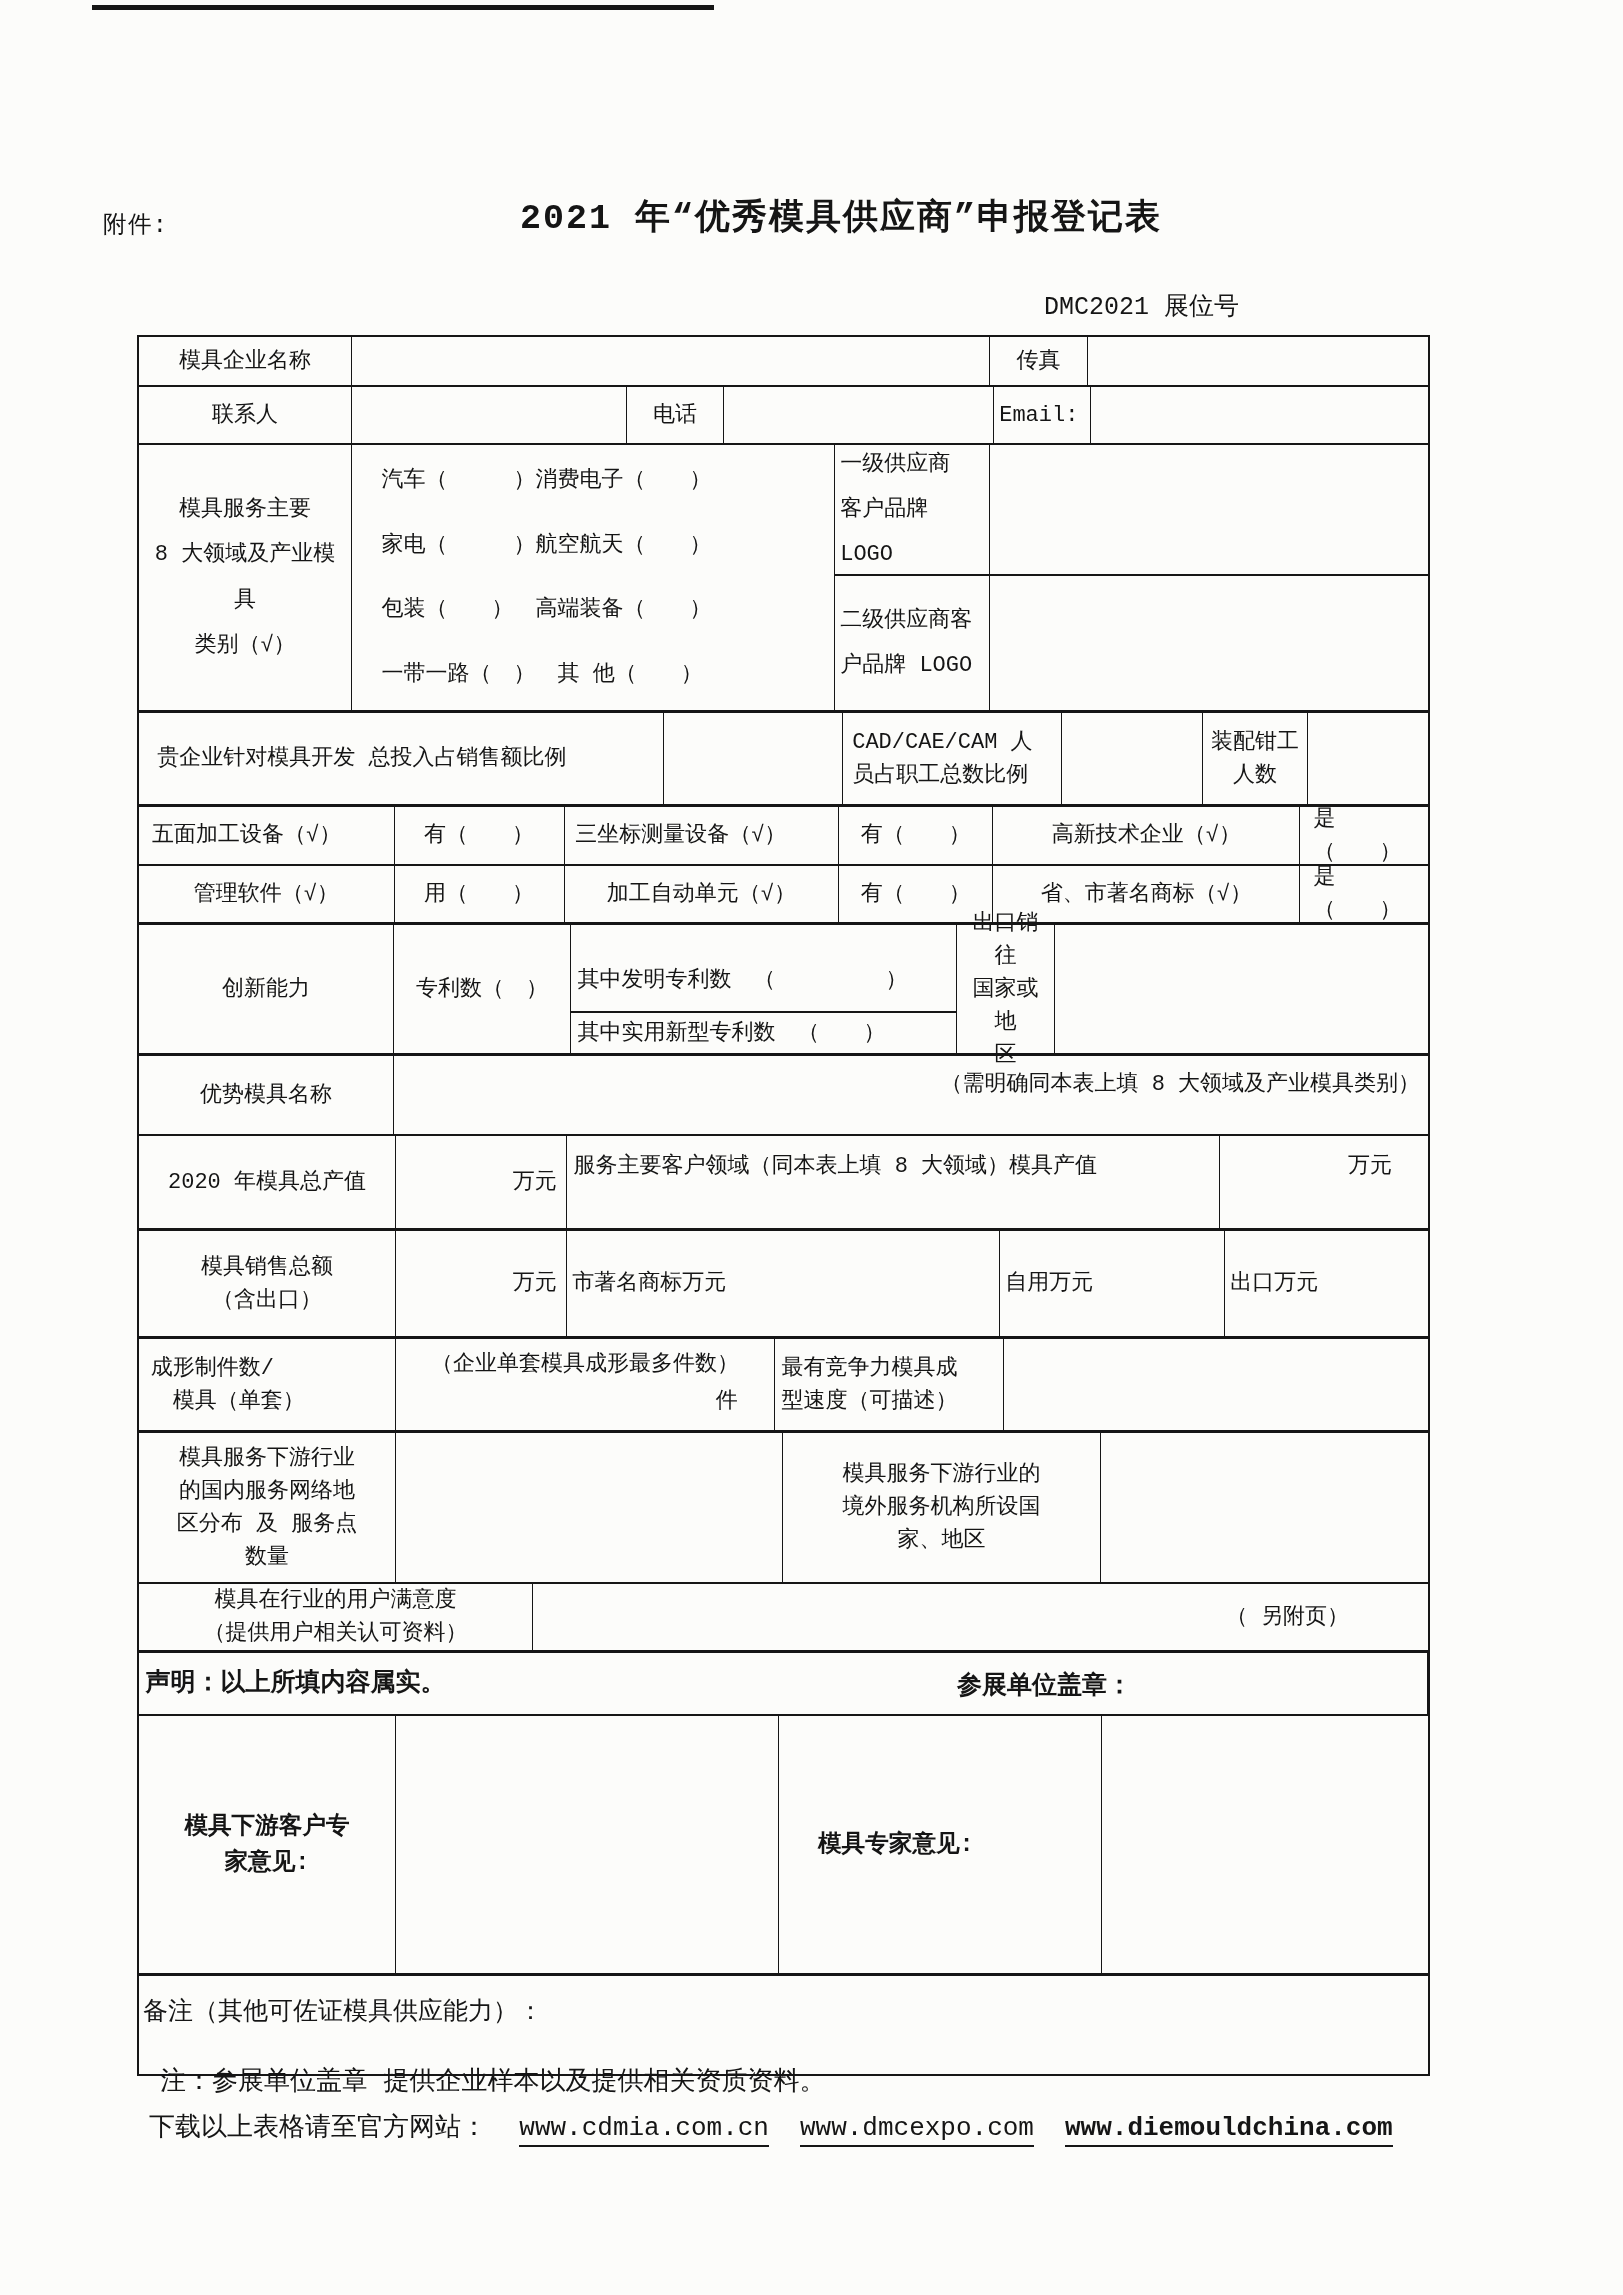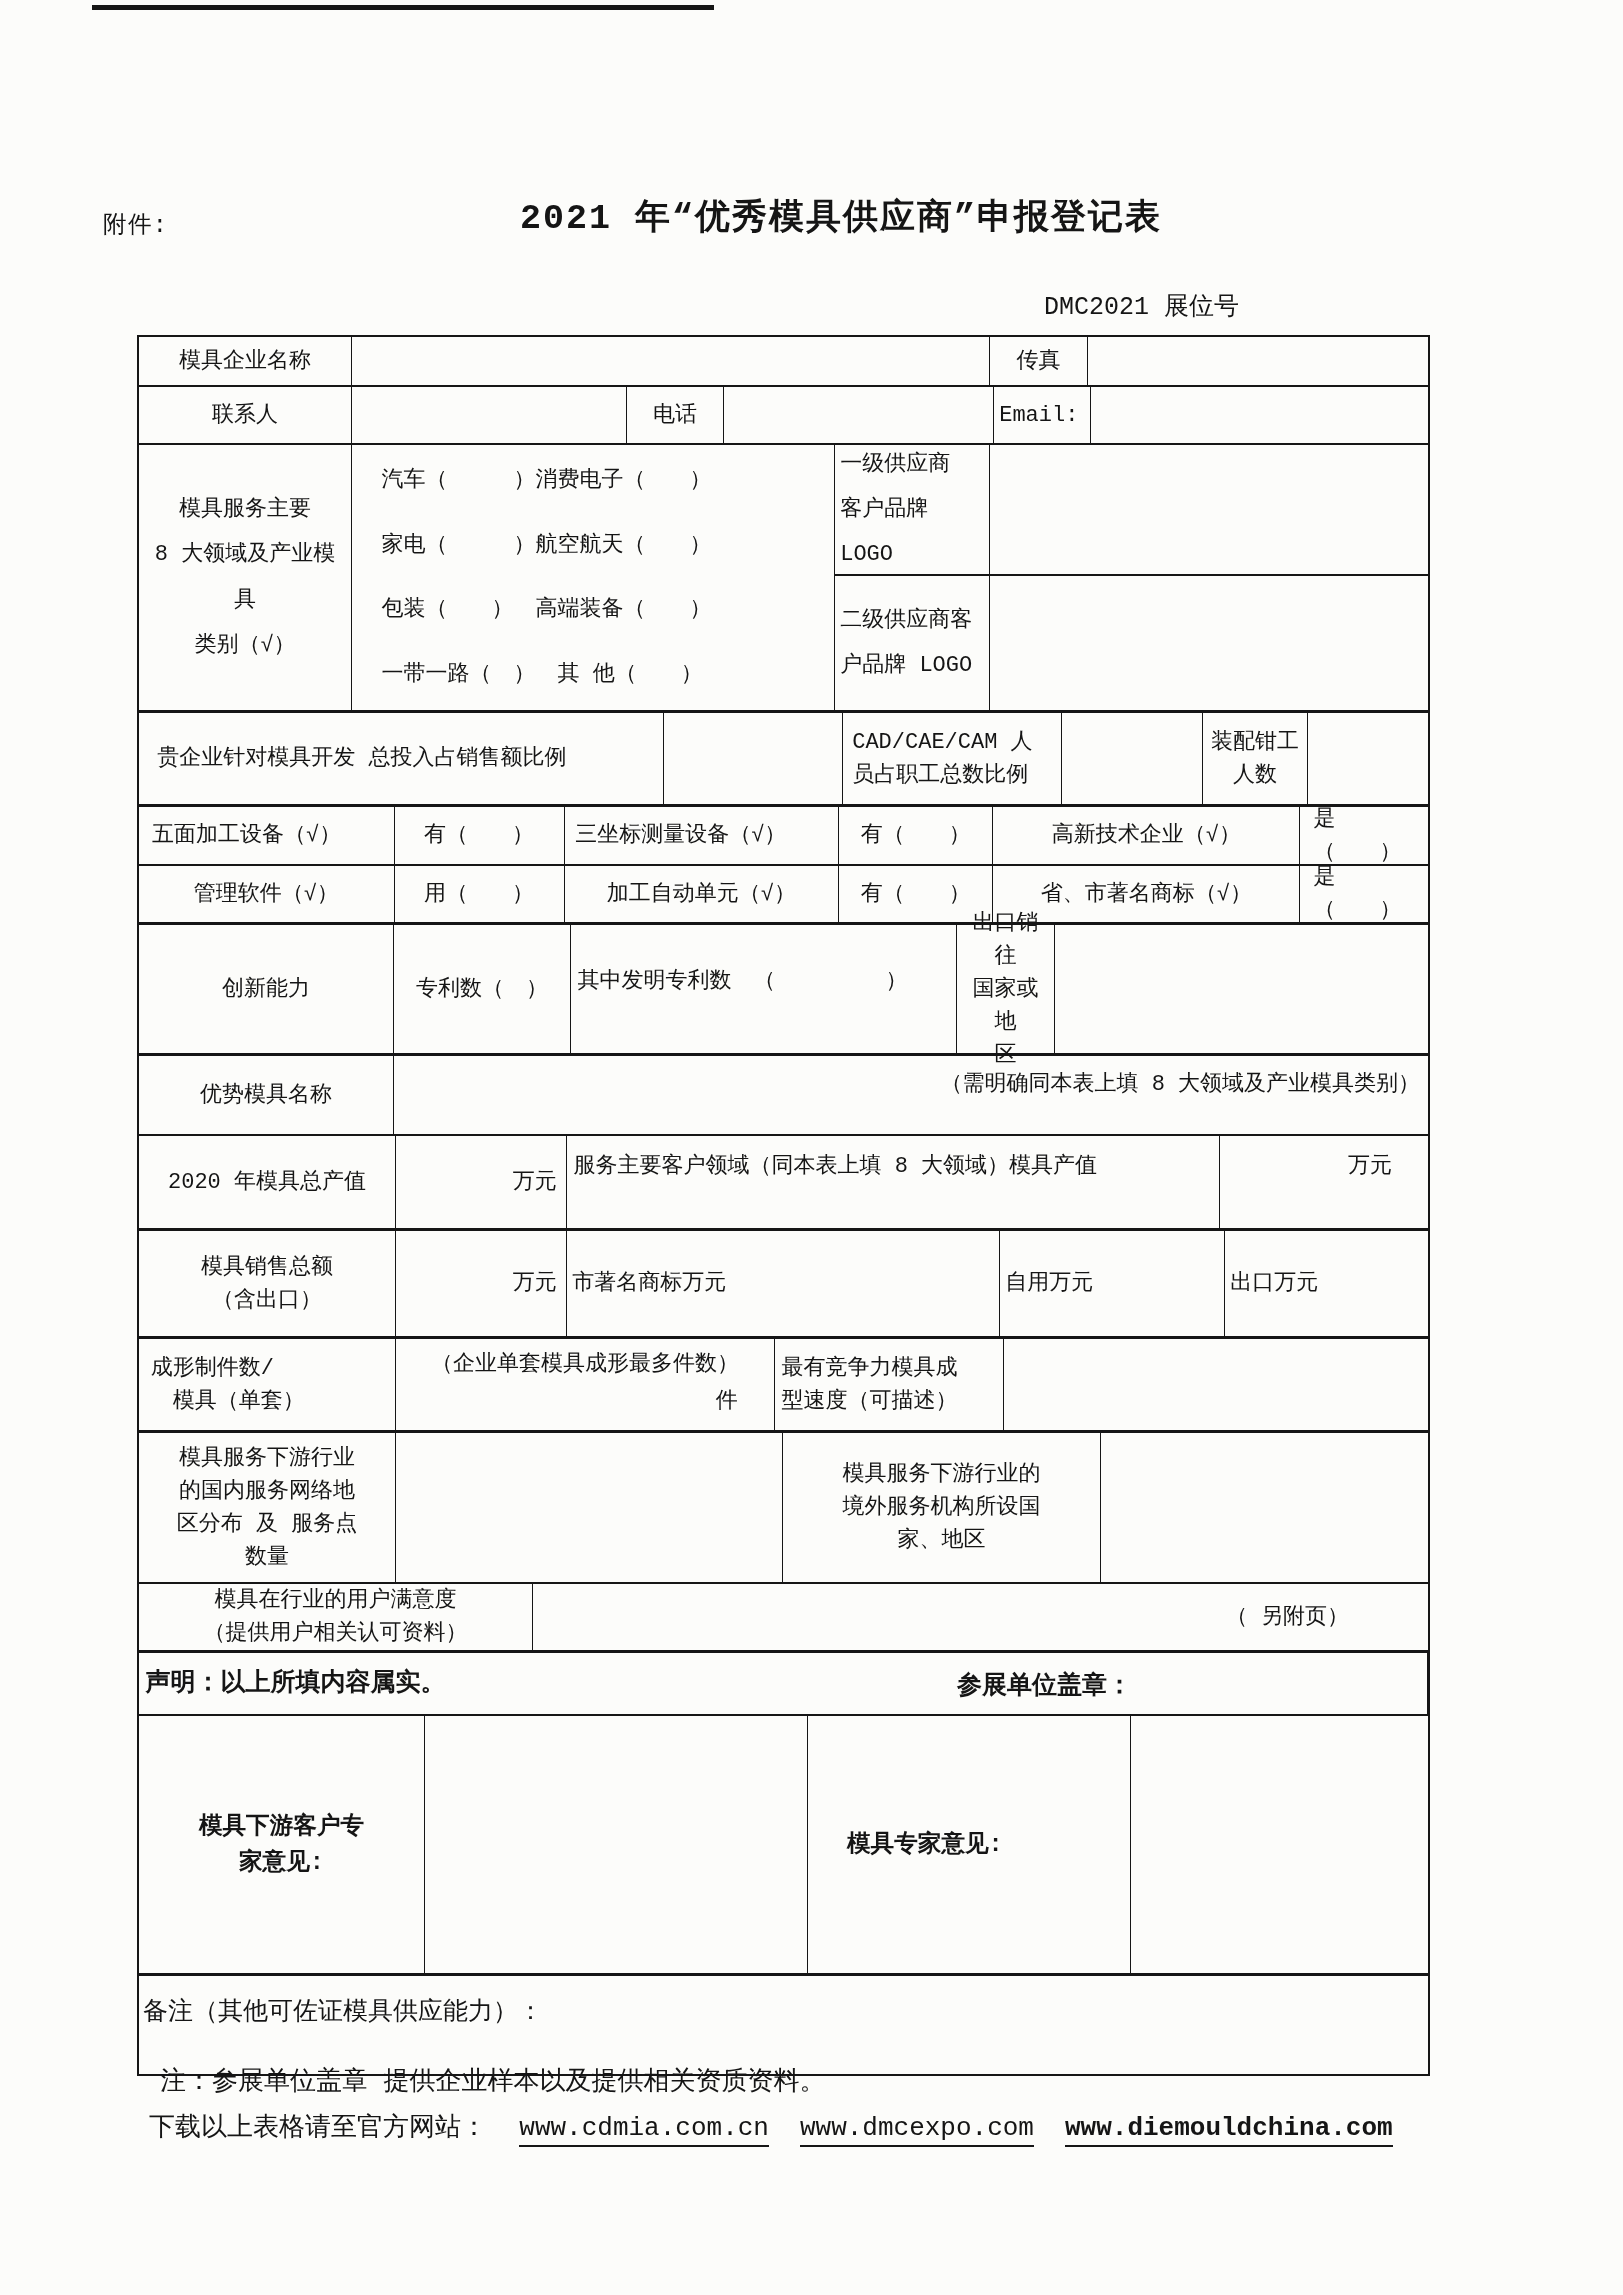--- a/index.html
+++ b/index.html
@@ -131,20 +131,21 @@
       <div class="cell" style="width:155px;">有（　　）</div>
       <div class="cell" style="width:309px;">省、市著名商标（√）</div>
       <div class="cell left grow" style="padding-left:13px;">是（　　）</div>
     </div>
 
     <div class="row thick" style="height:131px;">
       <div class="cell" style="width:255px;">创新能力</div>
       <div class="cell" style="width:177px;">专利数（　）</div>
       <div class="col" style="width:386px;">
         <div class="cell left" style="height:64px; padding-left:6.5px;margin-top:24px;">其中发明专利数　（　　　　　）</div>
+        <div class="cell left grow" style="padding-left:6.5px;">其中实用新型专利数　（　　）</div>
       </div>
       <div class="cell" style="width:98px;">出口销往
 国家或地
 区</div>
       <div class="cell grow"></div>
     </div>
 
     <div class="row" style="height:80px;gap:45px;">
       <div class="cell" style="width:255px;">优势模具名称</div>
       <div class="cell right grow" style="padding-right:7.9px; align-items:flex-start; padding-top:11.8px;">（需明确同本表上填 8 大领域及产业模具类别）</div>
@@ -206,21 +207,21 @@
     </div>
 
     <div class="row stamp-row" style="height:63px;">
       <div class="cell left grow" style="padding-left:6.5px;">
         <span class="decl">声明：以上所填内容属实。</span>
       </div>
       <span class="stamp">参展单位盖章：</span>
     </div>
 
     <div class="row thick" style="height:260px;">
-      <div class="cell bold" style="width:286px; font-size:23.6px;">模具下游客户专
+      <div class="cell bold" style="width:257px; font-size:23.6px;">模具下游客户专
 家意见:</div>
       <div class="cell" style="width:383px;"></div>
       <div class="cell left bold" style="width:323px; padding-left:39px; font-size:23.6px;">模具专家意见:</div>
       <div class="cell grow"></div>
     </div>
 
     <div class="row" style="height:98px;">
       <div class="cell left grow" style="align-items:flex-start; padding-top:18.3px; padding-left:3.9px; font-size:25px;">备注（其他可佐证模具供应能力）：</div>
     </div>
 

